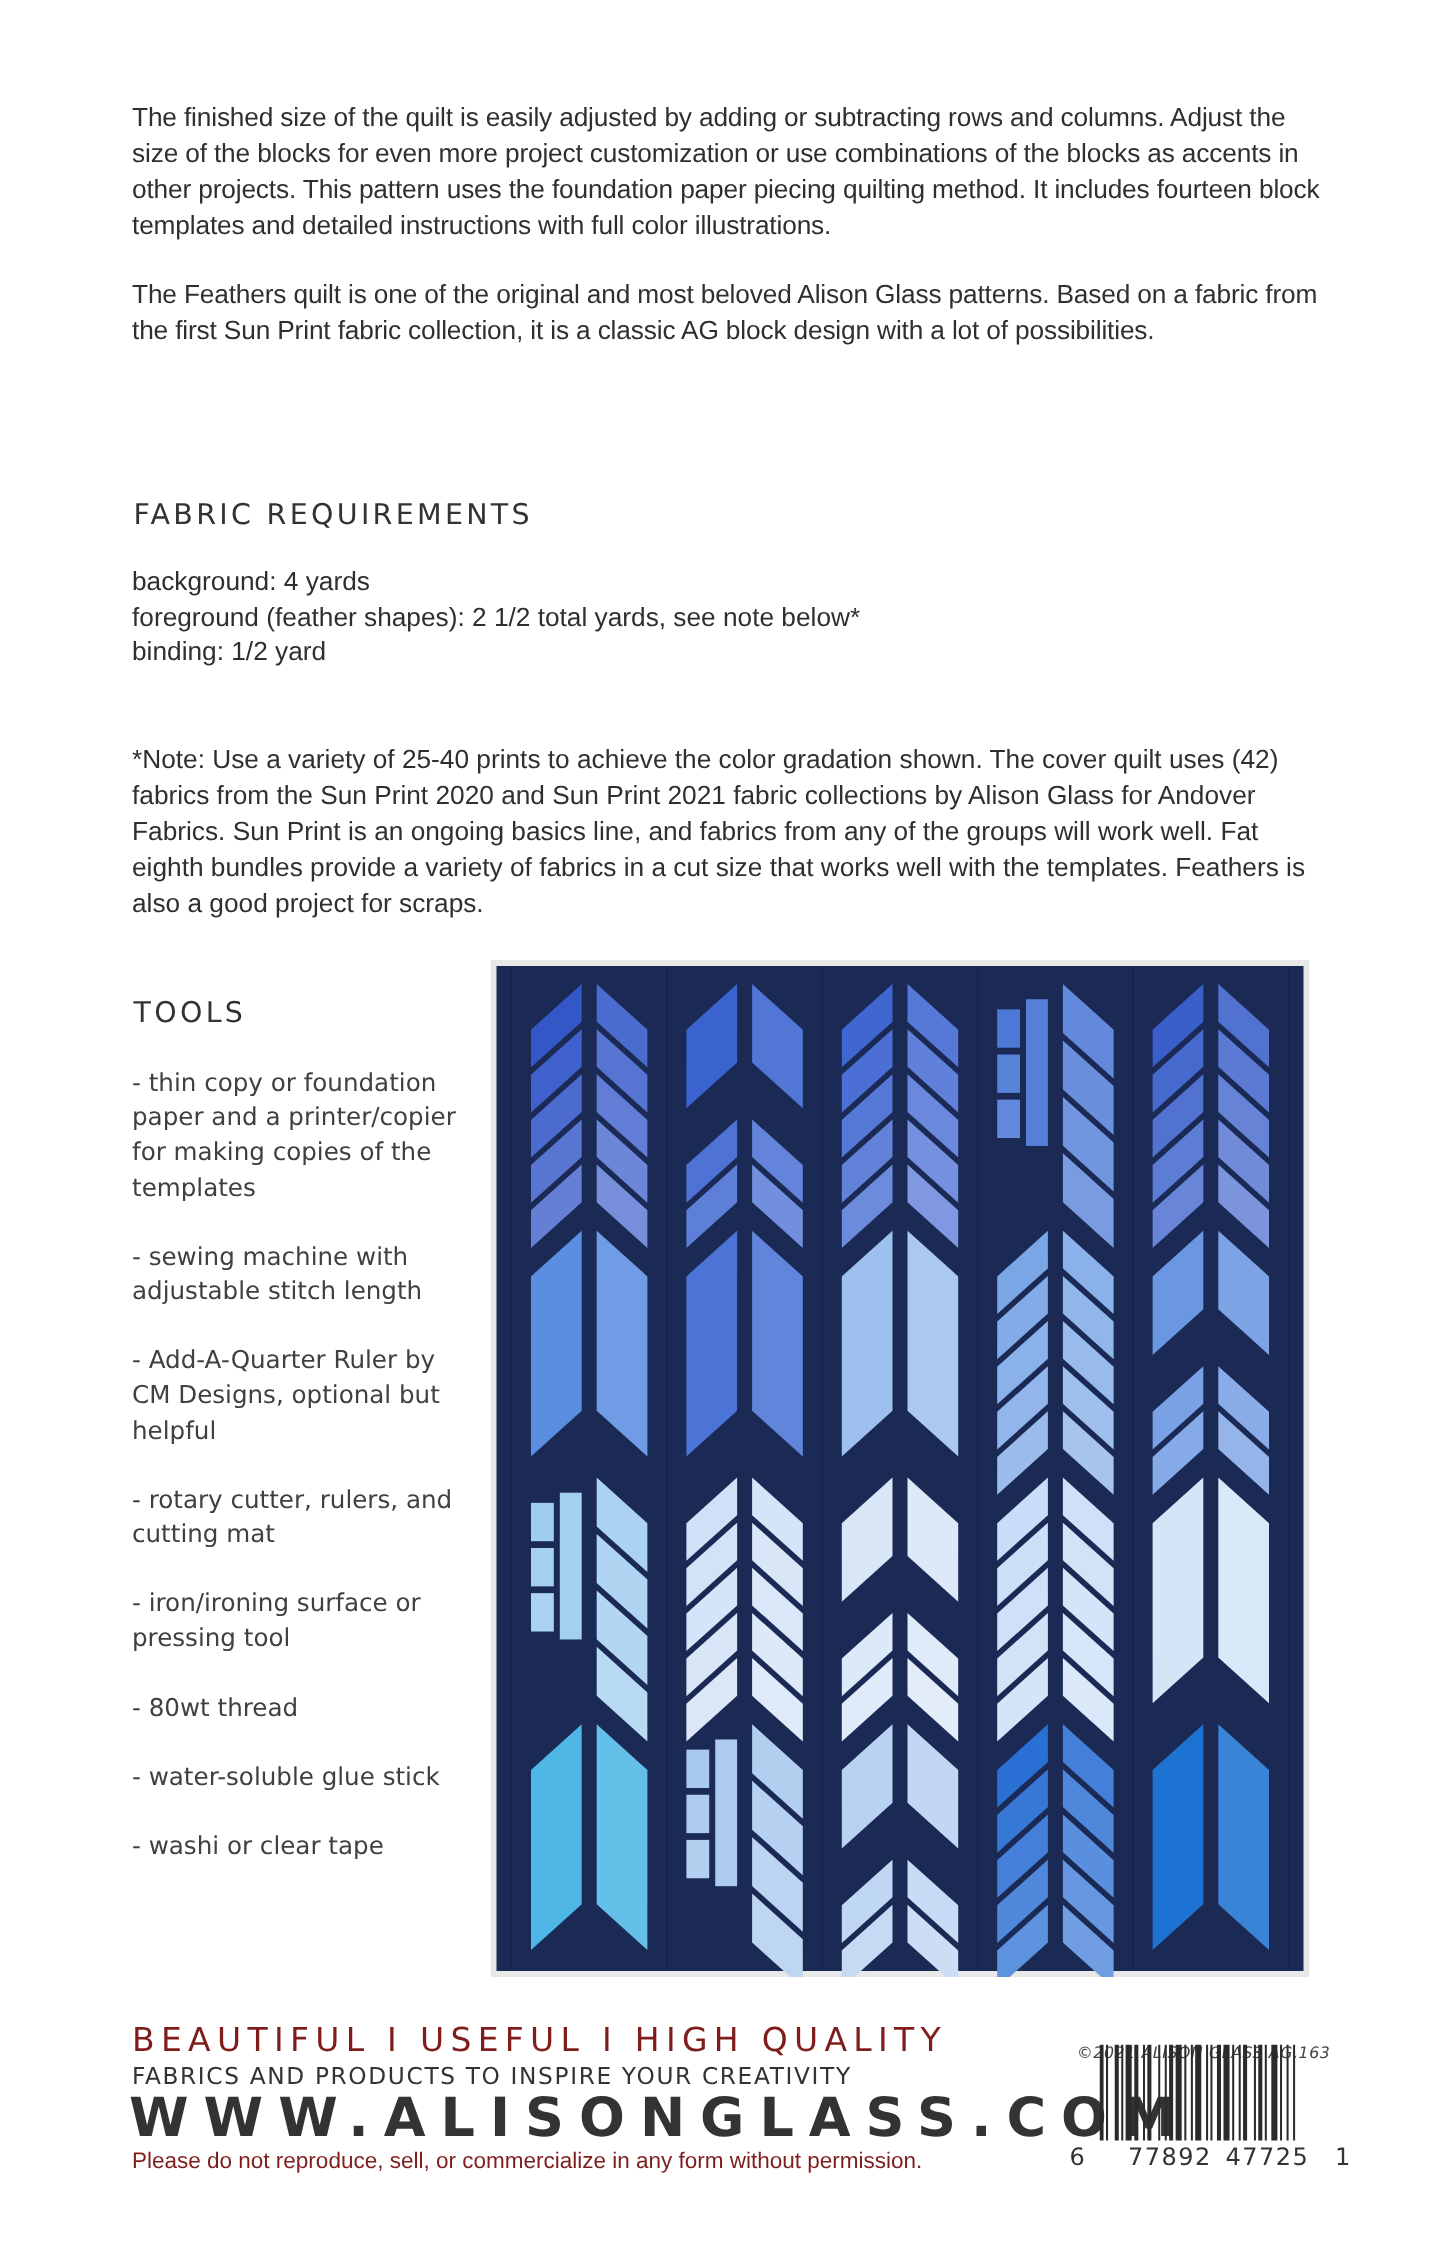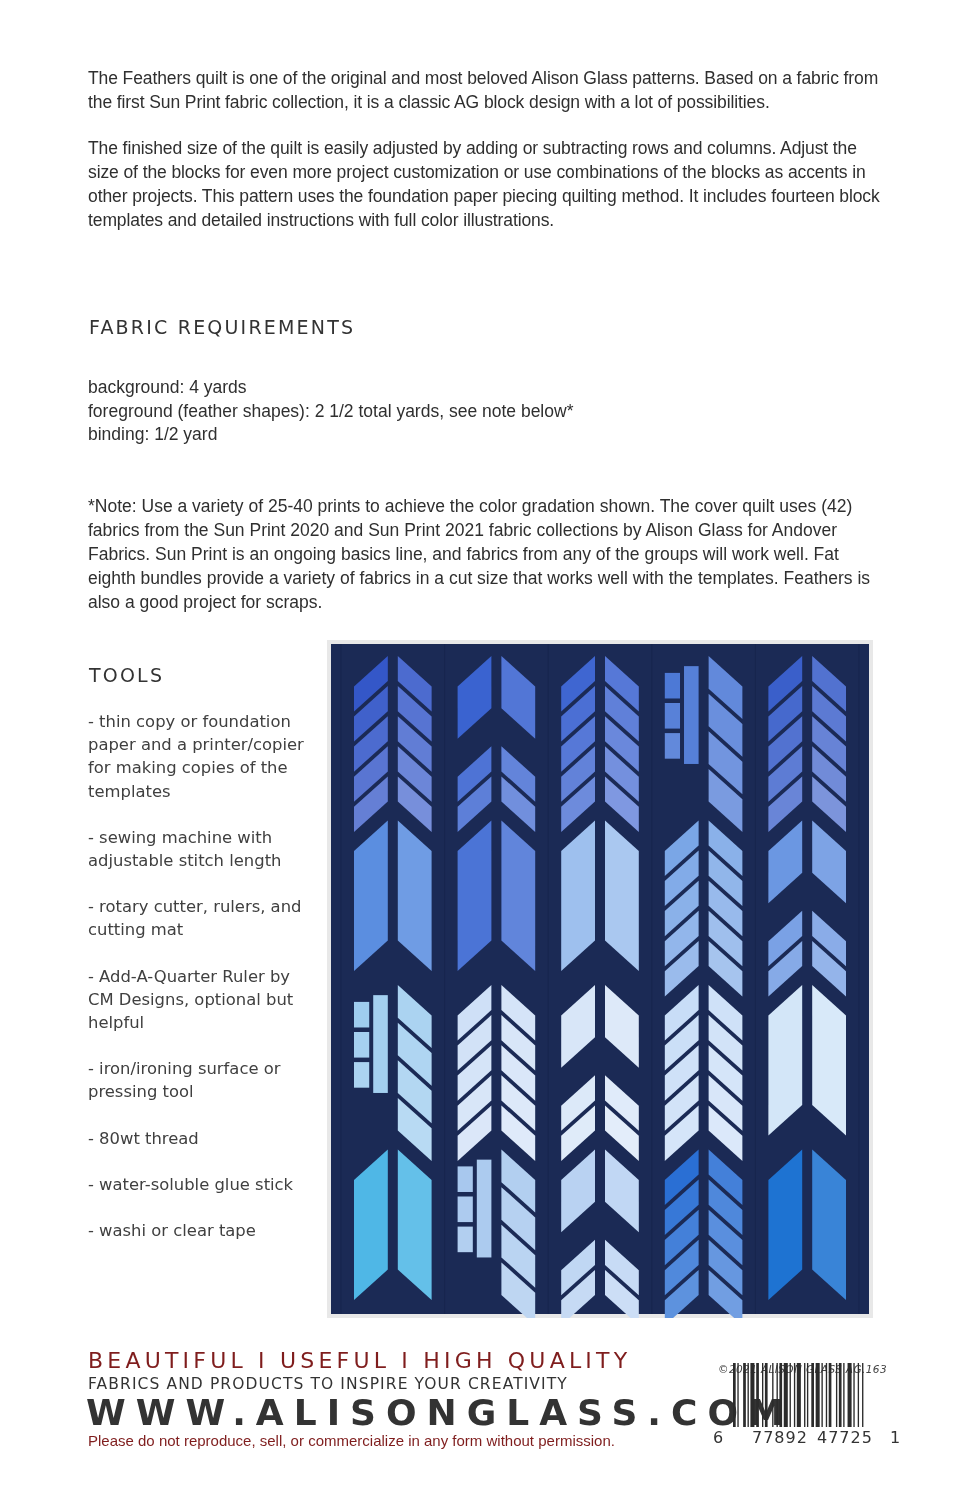--- a/index.html
+++ b/index.html
@@ -4,21 +4,21 @@
 <style>
   html, body { margin: 0; padding: 0; background: #ffffff; }
   body { width: 970px; height: 1500px; position: relative; overflow: hidden;
          font-family: "DejaVu Sans", sans-serif; color: #2e2e2e; }
   .intro { position: absolute; left: 88px; top: 66px; width: 800px;
            font-family: "Liberation Sans", sans-serif; font-size: 17.5px; line-height: 24px;
            letter-spacing: -0.1px; color: #2f2f2f; }
   .intro p { margin: 0 0 22px 0; }
   .heading { font-family: "DejaVu Sans", sans-serif; font-size: 19px; letter-spacing: 2.2px;
              color: #333; font-weight: normal; margin: 0; }
-  .h-fabric { position: absolute; left: 89px; top: 316px; }
+  .h-fabric { position: absolute; left: 89px; top: 332px; }
   .req { position: absolute; left: 88px; top: 376px; font-family: "Liberation Sans", sans-serif;
          font-size: 17.5px; line-height: 23.5px; color: #2f2f2f; }
   .req div { white-space: nowrap; }
   .note { position: absolute; left: 88px; top: 494px; width: 800px; font-family: "Liberation Sans", sans-serif;
           font-size: 17.5px; line-height: 24px; color: #2f2f2f; }
   .h-tools { position: absolute; left: 89px; top: 664px; }
   .tools { position: absolute; left: 88px; top: 710px; width: 225px; font-family: "DejaVu Sans", sans-serif;
            font-size: 16.4px; line-height: 23.2px; color: #404040; margin: 0; padding: 0; list-style: none; }
   .tools li { margin-bottom: 23px; }
   .quilt { position: absolute; left: 327px; top: 640px; width: 546px; height: 678px; }
@@ -32,38 +32,38 @@
   .perm { font-family: "Liberation Sans", sans-serif; font-size: 15px; color: #7f1d1d; line-height: 18px; white-space: nowrap; }
   .copyright { position: absolute; left: 718px; top: 1363px; font-family: "DejaVu Sans", sans-serif;
                font-size: 10.5px; letter-spacing: 0.4px; color: #444; white-space: nowrap; font-style: italic; }
   .barcode { position: absolute; left: 733px; top: 1363px; width: 160px; height: 70px; }
   .bc-digits { position: absolute; top: 1428px; font-family: "DejaVu Sans", sans-serif; font-size: 16px; color: #333; }
 </style>
 </head>
 <body>
 
 <div class="intro">
+  <p>The finished size of the quilt is easily adjusted by adding or subtracting rows and columns. Adjust the size of the blocks for even more project customization or use combinations of the blocks as accents in other projects. This pattern uses the foundation paper piecing quilting method. It includes fourteen block templates and detailed instructions with full color illustrations.</p>
   <p>The Feathers quilt is one of the original and most beloved Alison Glass patterns. Based on a fabric from the first Sun Print fabric collection, it is a classic AG block design with a lot of possibilities.</p>
-  <p>The finished size of the quilt is easily adjusted by adding or subtracting rows and columns. Adjust the size of the blocks for even more project customization or use combinations of the blocks as accents in other projects. This pattern uses the foundation paper piecing quilting method. It includes fourteen block templates and detailed instructions with full color illustrations.</p>
 </div>
 
 <h2 class="heading h-fabric">FABRIC REQUIREMENTS</h2>
 <div class="req">
   <div>background: 4 yards</div>
   <div>foreground (feather shapes): 2 1/2 total yards, see note below*</div>
   <div>binding: 1/2 yard</div>
 </div>
 <div class="note">*Note: Use a variety of 25-40 prints to achieve the color gradation shown. The cover quilt uses (42) fabrics from the Sun Print 2020 and Sun Print 2021 fabric collections by Alison Glass for Andover Fabrics. Sun Print is an ongoing basics line, and fabrics from any of the groups will work well. Fat eighth bundles provide a variety of fabrics in a cut size that works well with the templates. Feathers is also a good project for scraps.</div>
 
 <h2 class="heading h-tools">TOOLS</h2>
 <ul class="tools">
   <li>- thin copy or foundation paper and a printer/copier for making copies of the templates</li>
   <li>- sewing machine with adjustable stitch length</li>
+  <li>- Add-A-Quarter Ruler by CM Designs, optional but helpful</li>
   <li>- rotary cutter, rulers, and cutting mat</li>
-  <li>- Add-A-Quarter Ruler by CM Designs, optional but helpful</li>
   <li>- iron/ironing surface or pressing tool</li>
   <li>- 80wt thread</li>
   <li>- water-soluble glue stick</li>
   <li>- washi or clear tape</li>
 </ul>
 
 <svg class="quilt" id="quilt" viewBox="0 0 546 678" preserveAspectRatio="none">
     <rect x="0" y="0" width="546" height="678" fill="#e8e8e8"></rect>
     <rect x="4" y="4" width="538" height="670" fill="#1b2a55"></rect>
     <polygon points="27,46.42 60.8,16 60.8,41.099999999999994 27,71.52" fill="#3457c8"></polygon>

